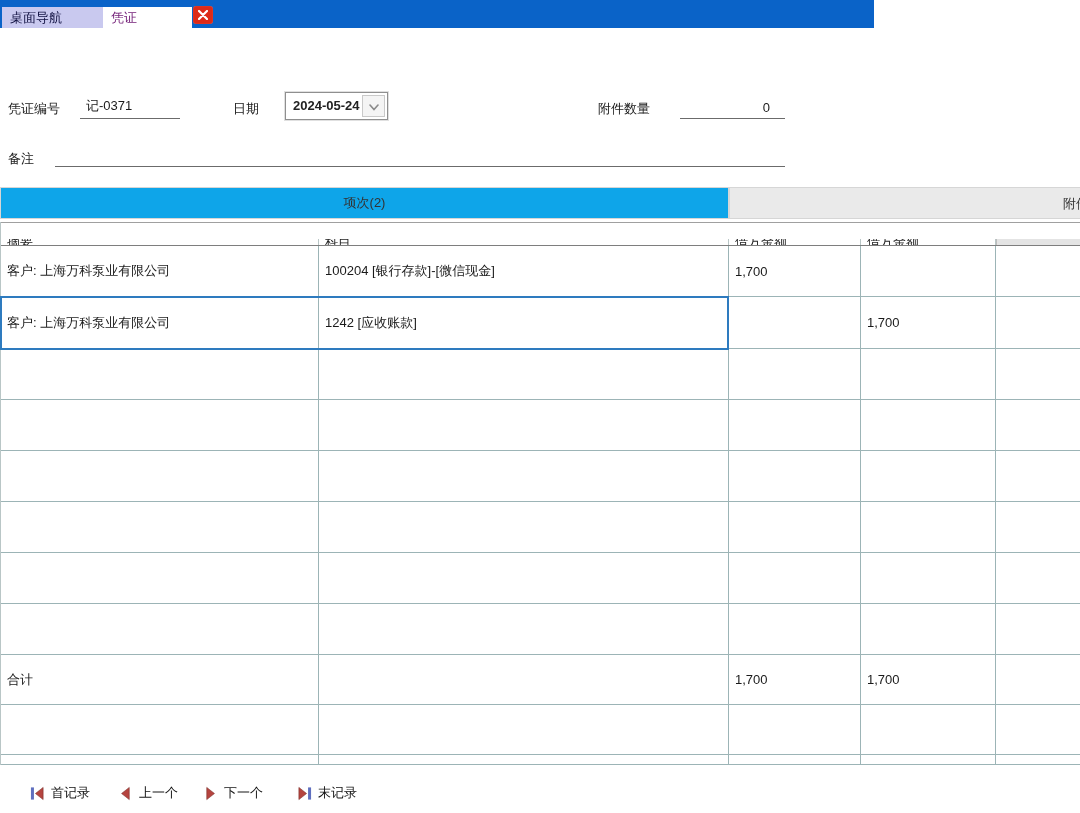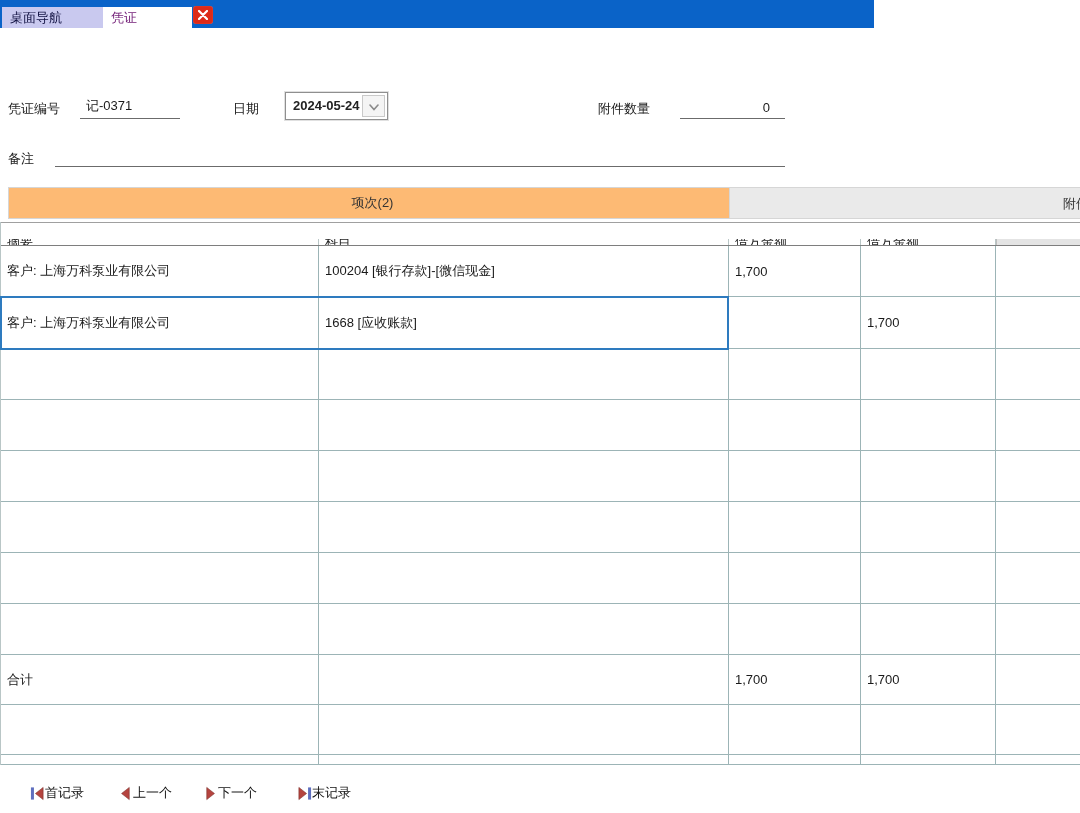--- a/index.html
+++ b/index.html
@@ -23,41 +23,41 @@
     box-sizing:border-box; background:transparent; }
   .ufield .uval { position:absolute; bottom:3px; font-size:13px; }
   .datebox { position:absolute; left:285px; top:92px; width:103px; height:28px;
     background:#fff; border:1px solid #8f8f8f; outline:1px solid #e0e0e0; box-sizing:border-box; cursor:pointer; }
   .datebox .dval { position:absolute; left:7px; top:5px; font-size:13px; font-weight:bold; color:#222; }
   .datebox .darrow { position:absolute; right:2px; top:2px; width:23px; height:22px;
     background:#f4f4f4; border:1px solid #c9c9c9; box-sizing:border-box;
     display:flex; align-items:center; justify-content:center; }
   
   .gtab1 { position:absolute; left:0; top:187px; width:729px; height:32px;
-    background:#fdba74; border:1px solid #d6d6d6; box-sizing:border-box;
-    text-align:center; line-height:30px; font-size:13px; color:#333; cursor:pointer;margin-left:8px; }
+    background:#0ea5e9; border:1px solid #d6d6d6; box-sizing:border-box;
+    text-align:center; line-height:30px; font-size:13px; color:#333; cursor:pointer; }
   .gtab2 { position:absolute; left:729px; top:187px; width:420px; height:32px;
     background:#eaeaea; border:1px solid #d6d6d6; box-sizing:border-box; cursor:pointer; }
   .gtab2 .glab { position:absolute; left:333px; top:7px; font-size:13px; color:#333; white-space:nowrap; }
   
   .grid { position:absolute; left:0; top:222px; width:1200px; border-left:1px solid #b9c6c6; }
   .trow { display:flex; border-bottom:1px solid var(--grid-line,#9cb4b6); box-sizing:border-box; background:#fff; }
   .cell { box-sizing:border-box; border-right:1px solid var(--grid-line,#9cb4b6);
     padding:0 6px; font-size:13px; display:flex; align-items:center;
     overflow:hidden; white-space:nowrap; }
   .c1{width:318px;} .c2{width:410px;} .c3{width:132px;} .c4{width:135px;} .c5{width:205px; border-right:none;}
   .thead { height:24px; border-top:1px solid #a0a0a0; border-bottom:1px solid #7e7e7e; }
   .thead .cell { color:#222; border-right-color:#b9c6c6;margin-top:16px; }
   .thead .c5 { background:#e4e4e4; border-left:1px solid #bdbdbd; }
   .h51{height:51px;} .h52{height:52px;} .h50{height:50px;} .h10{height:10px;}
   .sel-outline { position:absolute; left:0; top:296px; width:729px; height:54px;
     border:2px solid var(--sel-blue,#2e7bbf); box-sizing:border-box; pointer-events:none; }
   
   .recnav { position:absolute; left:0; top:784px; width:1080px; height:22px; }
-  .navitem { position:absolute; top:0; display:flex; align-items:center; 
+  .navitem { position:absolute; top:0; display:flex; align-items:center; gap:6px;
     font-size:13px; color:#111; cursor:pointer; white-space:nowrap; }
   .navitem svg { display:block; }
 </style>
 </head>
 <body>
 
 <div class="screen">
 
   <div class="titlebar">
     <div class="wtab wtab-inactive">桌面导航</div>
@@ -115,21 +115,21 @@
     <div class="trow h51">
       <div class="cell c1">客户: 上海万科泵业有限公司</div>
       <div class="cell c2">100204 [银行存款]-[微信现金]</div>
       <div class="cell c3">1,700</div>
       <div class="cell c4"></div>
       <div class="cell c5"></div>
     </div>
 
     <div class="trow h52">
       <div class="cell c1">客户: 上海万科泵业有限公司</div>
-      <div class="cell c2">1668 [应收账款]</div>
+      <div class="cell c2">1242 [应收账款]</div>
       <div class="cell c3"></div>
       <div class="cell c4">1,700</div>
       <div class="cell c5"></div>
     </div>
 
     <div class="trow h51">
       <div class="cell c1"></div>
       <div class="cell c2"></div>
       <div class="cell c3"></div>
       <div class="cell c4"></div>

